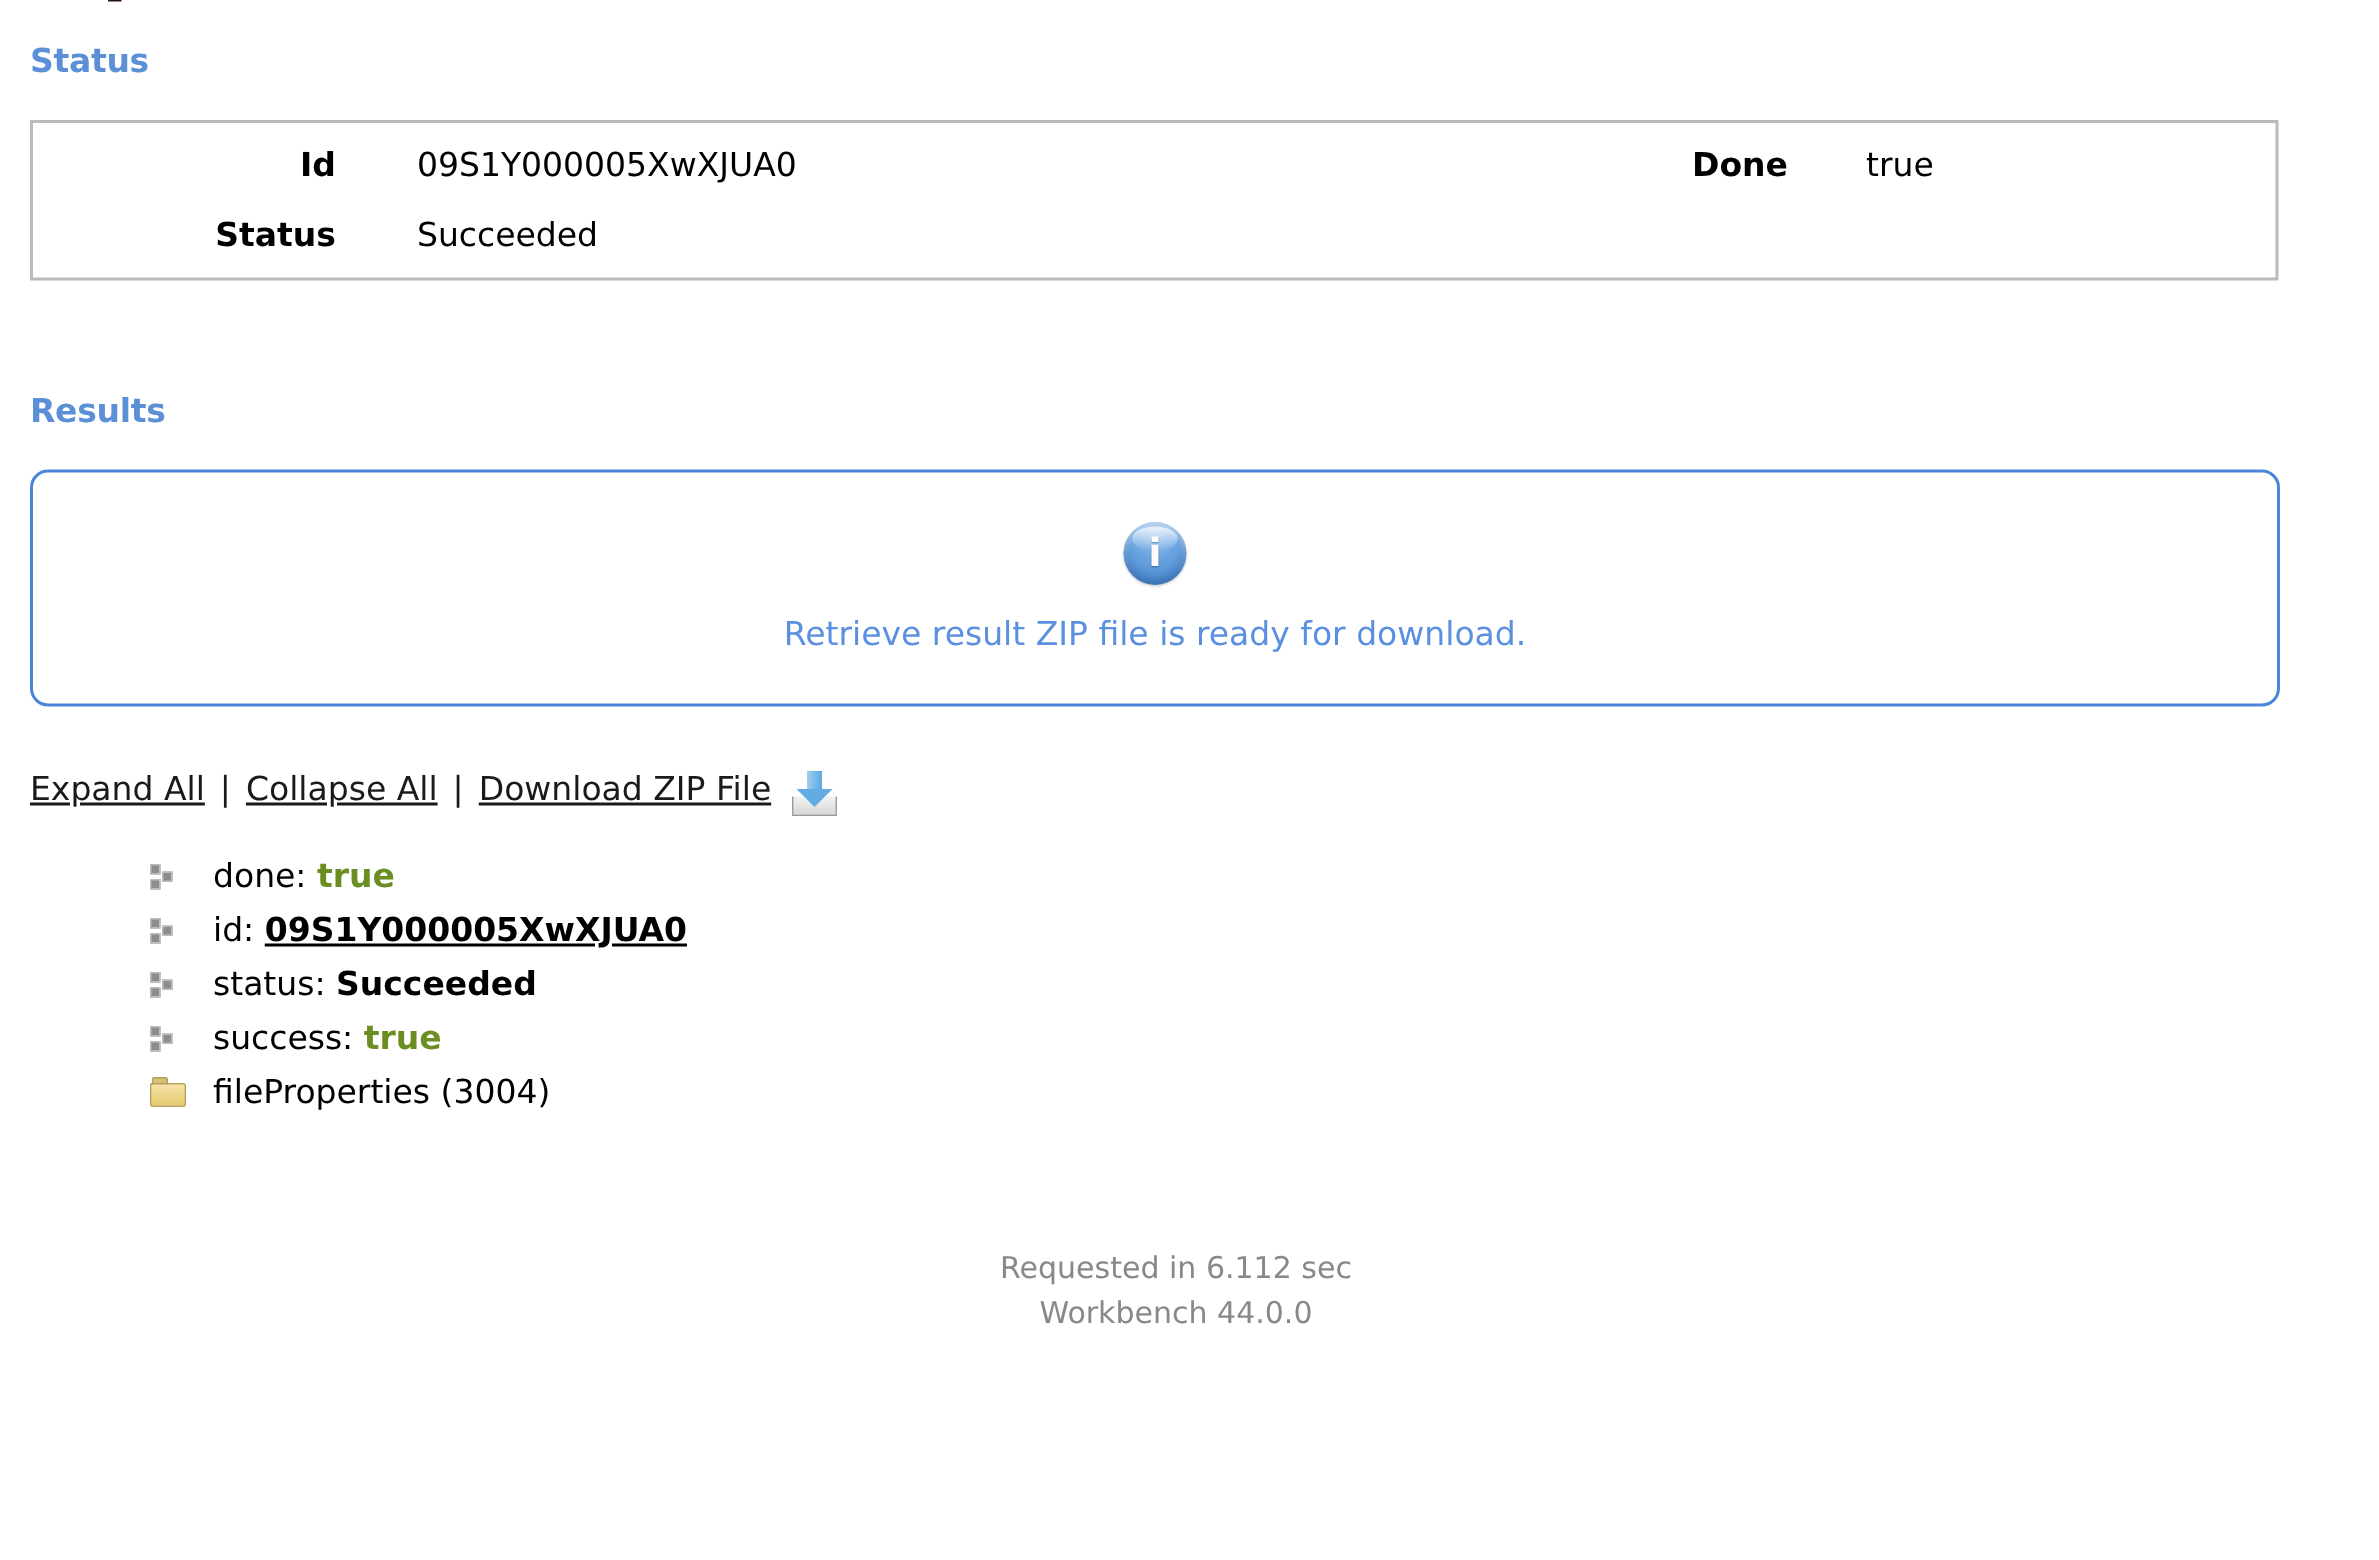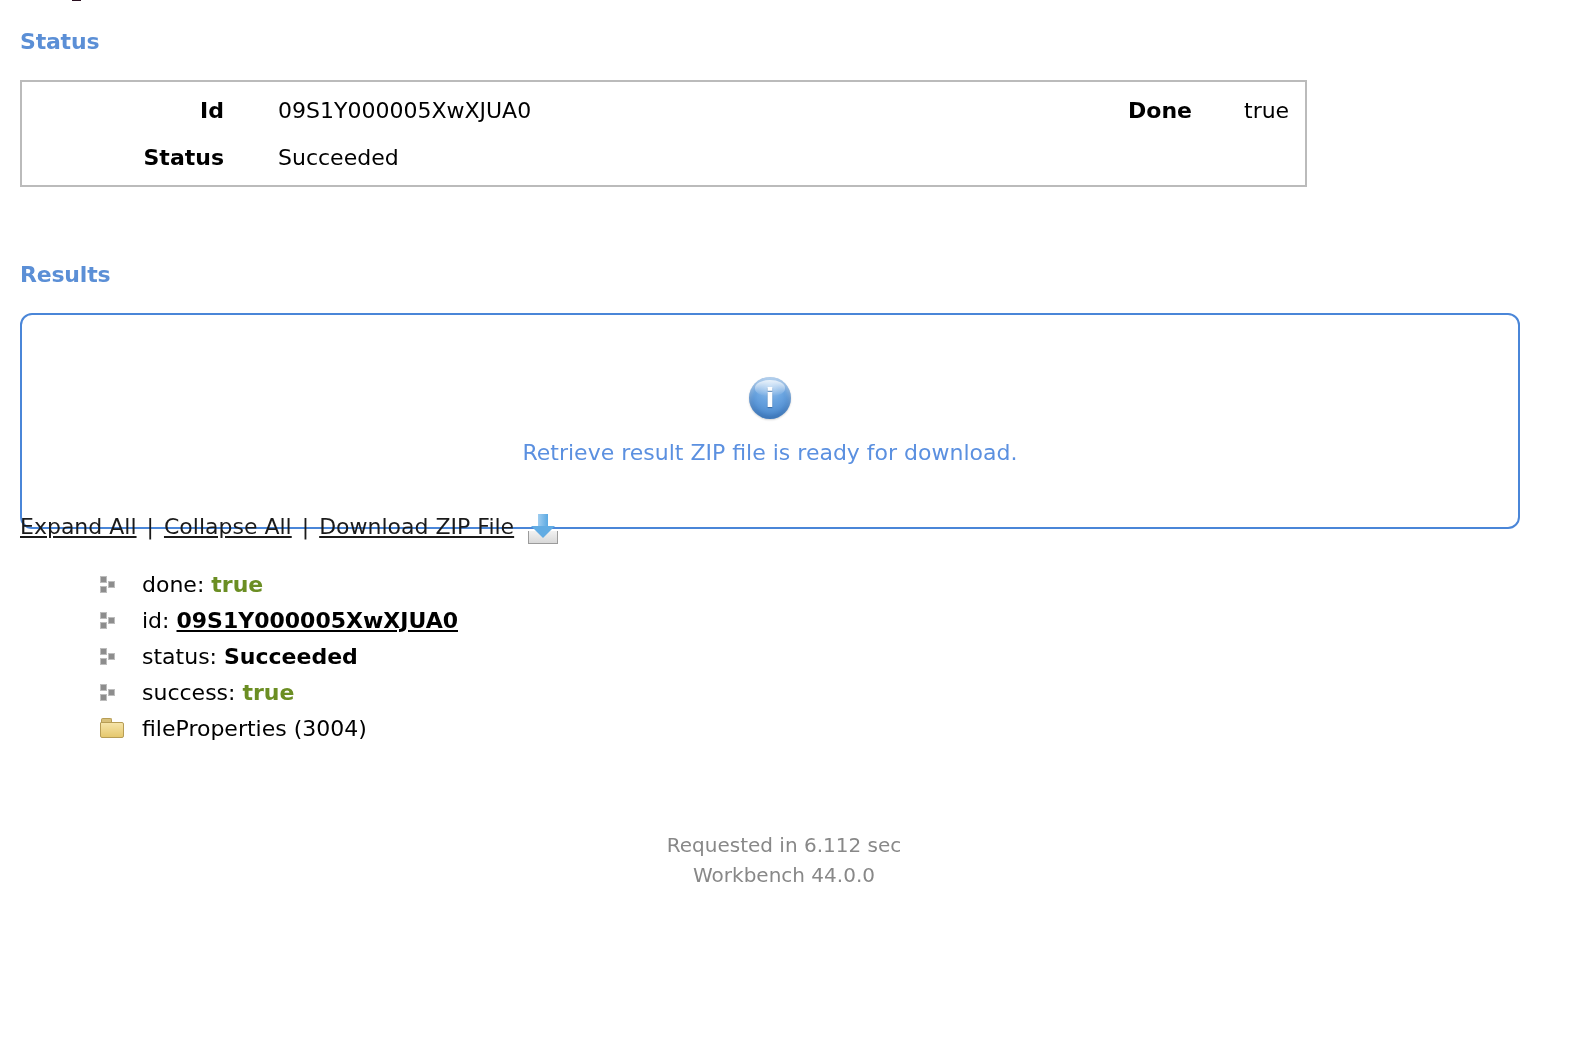--- a/index.html
+++ b/index.html
@@ -39,21 +39,21 @@
     white-space: nowrap;
   }
   #heading-status  { top: 29px; }
   #heading-results { top: 262px; }
 
   
   .status-box {
     position: absolute;
     left: 20px;
     top: 80px;
-    width: 1287px;
+    width: 1499px;
     height: 107px;
     border: 2px solid #bbbbbb;
     background: #ffffff;
   }
   .status-table {
     width: 100%;
     border-collapse: collapse;
     table-layout: fixed;
   }
   .status-table td {
@@ -86,21 +86,21 @@
   }
   .st-row1 td { padding-top: 18px !important; }
   .st-row2 td { padding-top: 16px !important; }
 
   
   .results-box {
     position: absolute;
     left: 20px;
     top: 313px;
     width: 1500px;
-    height: 216px;
+    height: 158px;
     border: 2px solid #4a86d8;
     border-radius: 12px;
     background: #ffffff;
   }
   .info-wrap {
     position: absolute;
     left: 0;
     top: 0;
     width: 100%;
     height: 100%;

